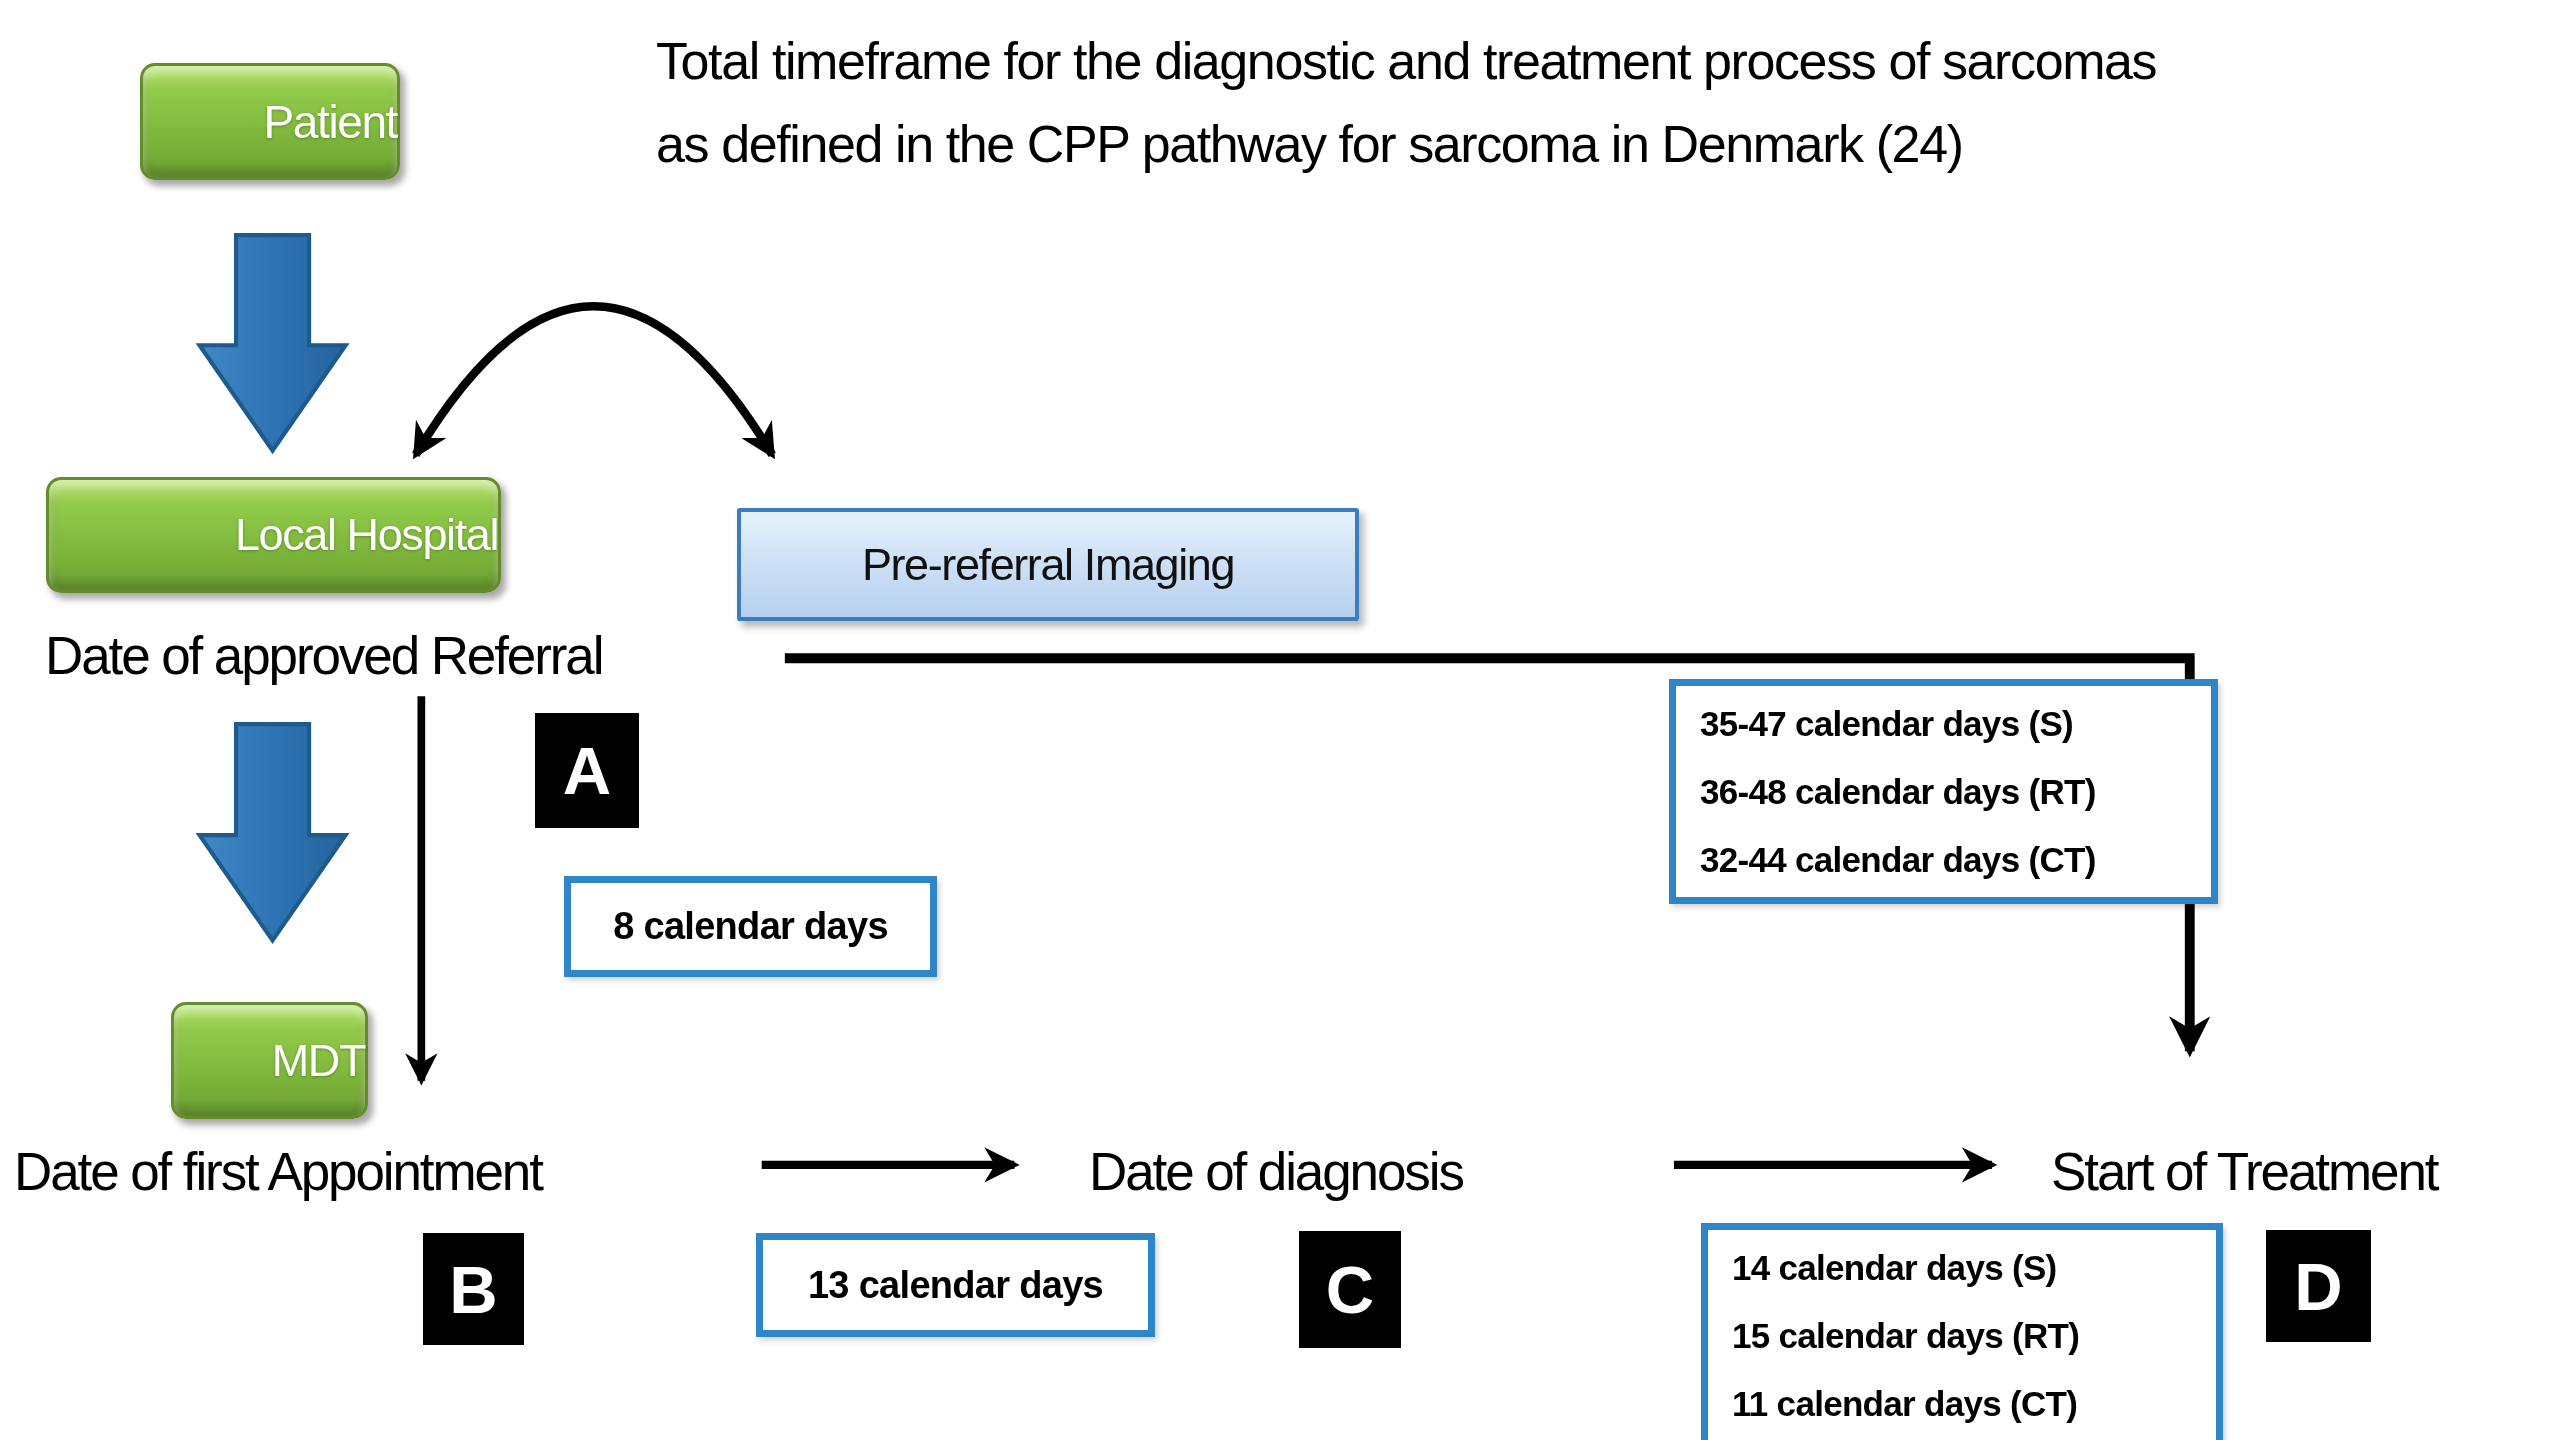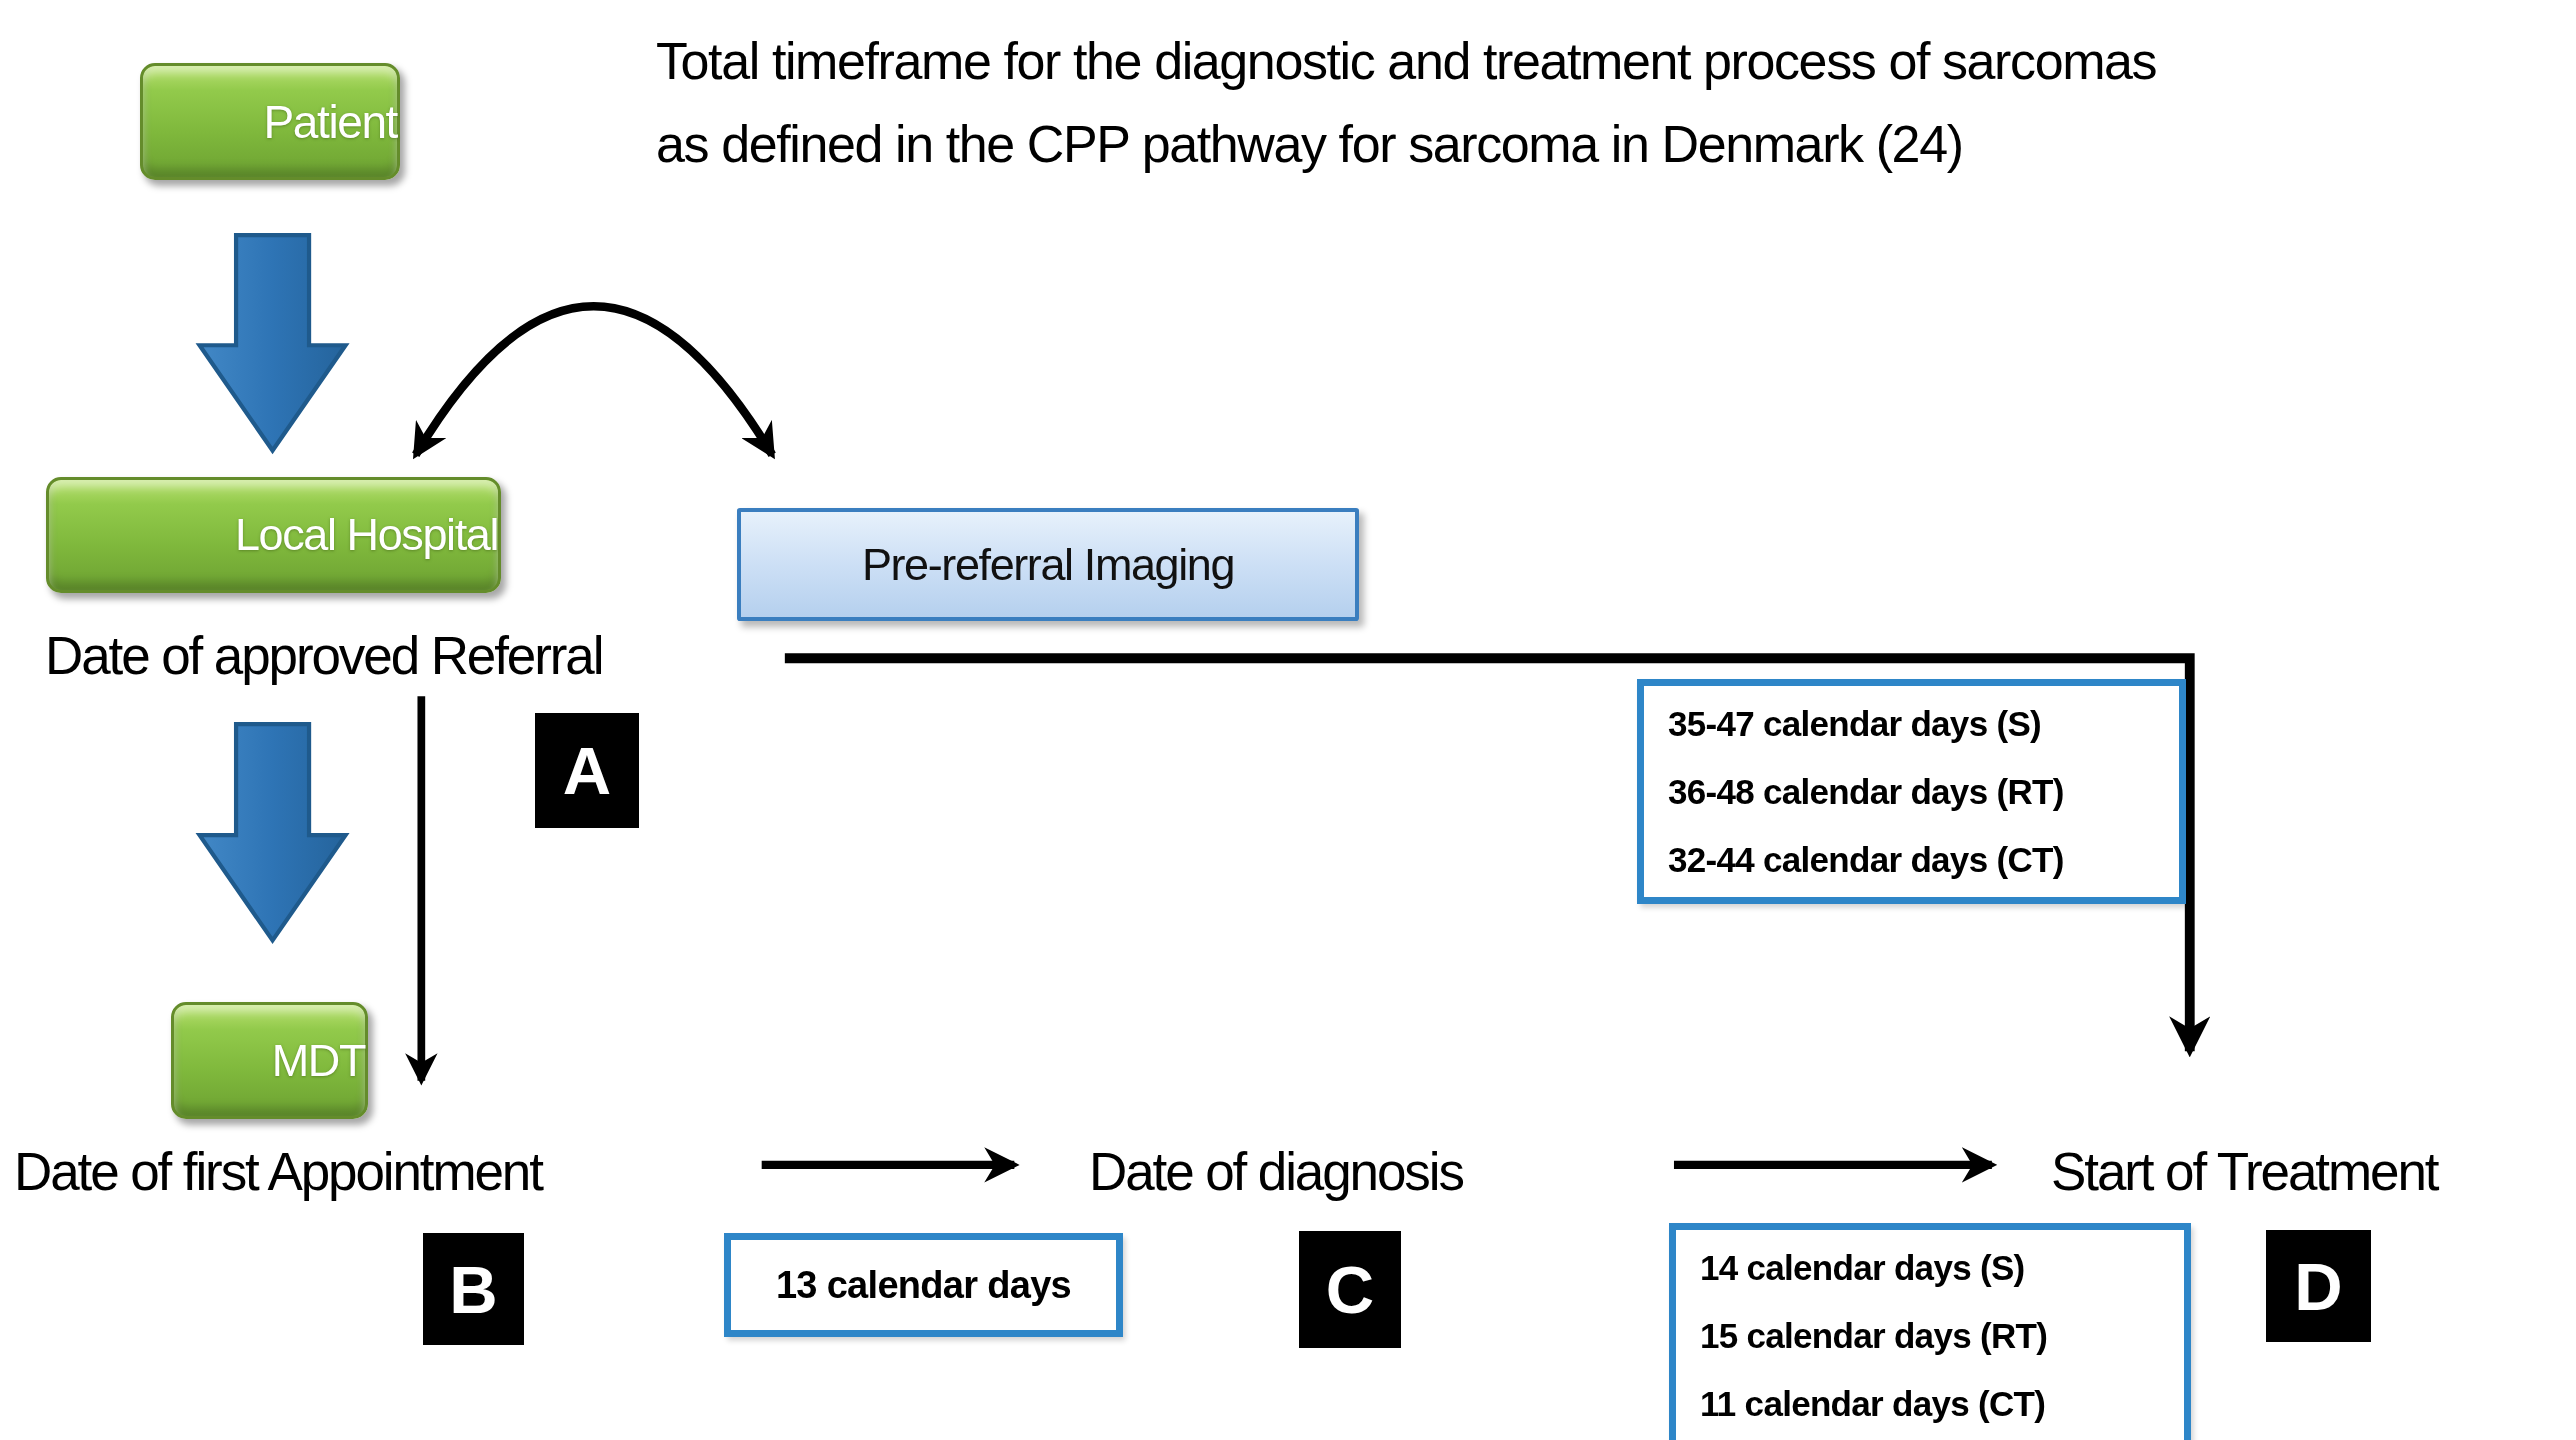--- a/index.html
+++ b/index.html
@@ -48,20 +48,21 @@
   }
 
   
   .duration-box{
     position:absolute;
     background:#ffffff;
     border:7px solid var(--c-info-border,#2e86c8);
     box-shadow:2.8px 4.2px 5.6px rgba(0,0,0,0.18);
     color:#000000;
     font-weight:700;
+    margin-left:32px;
   }
   .duration-single{
     display:flex;align-items:center;justify-content:center;
     font-size:38px;letter-spacing:-0.7px;
   }
   .duration-multi{
     display:flex;flex-direction:column;justify-content:center;
     padding-left:24px;
     font-size:35px;line-height:68px;letter-spacing:-0.7px;
   }
@@ -138,20 +139,23 @@
   <div class="milestone" style="left:45px;top:625px;">Date of approved Referral</div>
   <div class="milestone" style="left:14px;top:1141px;">Date of first Appointment</div>
   <div class="milestone" style="left:2051px;top:1141px;">Start of Treatment</div>
   <div class="milestone" style="left:1089px;top:1141px;">Date of diagnosis</div>
 
   <div class="letter-chip" style="left:535px;top:713px;width:104px;height:115px;">A</div>
   <div class="letter-chip" style="left:423px;top:1233px;width:101px;height:112px;">B</div>
   <div class="letter-chip" style="left:1299px;top:1231px;width:102px;height:117px;">C</div>
   <div class="letter-chip" style="left:2266px;top:1230px;width:105px;height:112px;">D</div>
 
+  <div class="duration-box duration-single" style="left:532px;top:876px;width:359px;height:87px;">
+    <span>8 calendar days</span>
+  </div>
 
   <div class="duration-box duration-single" style="left:724px;top:1233px;width:385px;height:90px;">
     <span>13 calendar days</span>
   </div>
 
   <div class="duration-box duration-multi" style="left:1637px;top:679px;width:511px;height:211px;">
     <span>35-47 calendar days (S)</span>
     <span>36-48 calendar days (RT)</span>
     <span>32-44 calendar days (CT)</span>
   </div>

